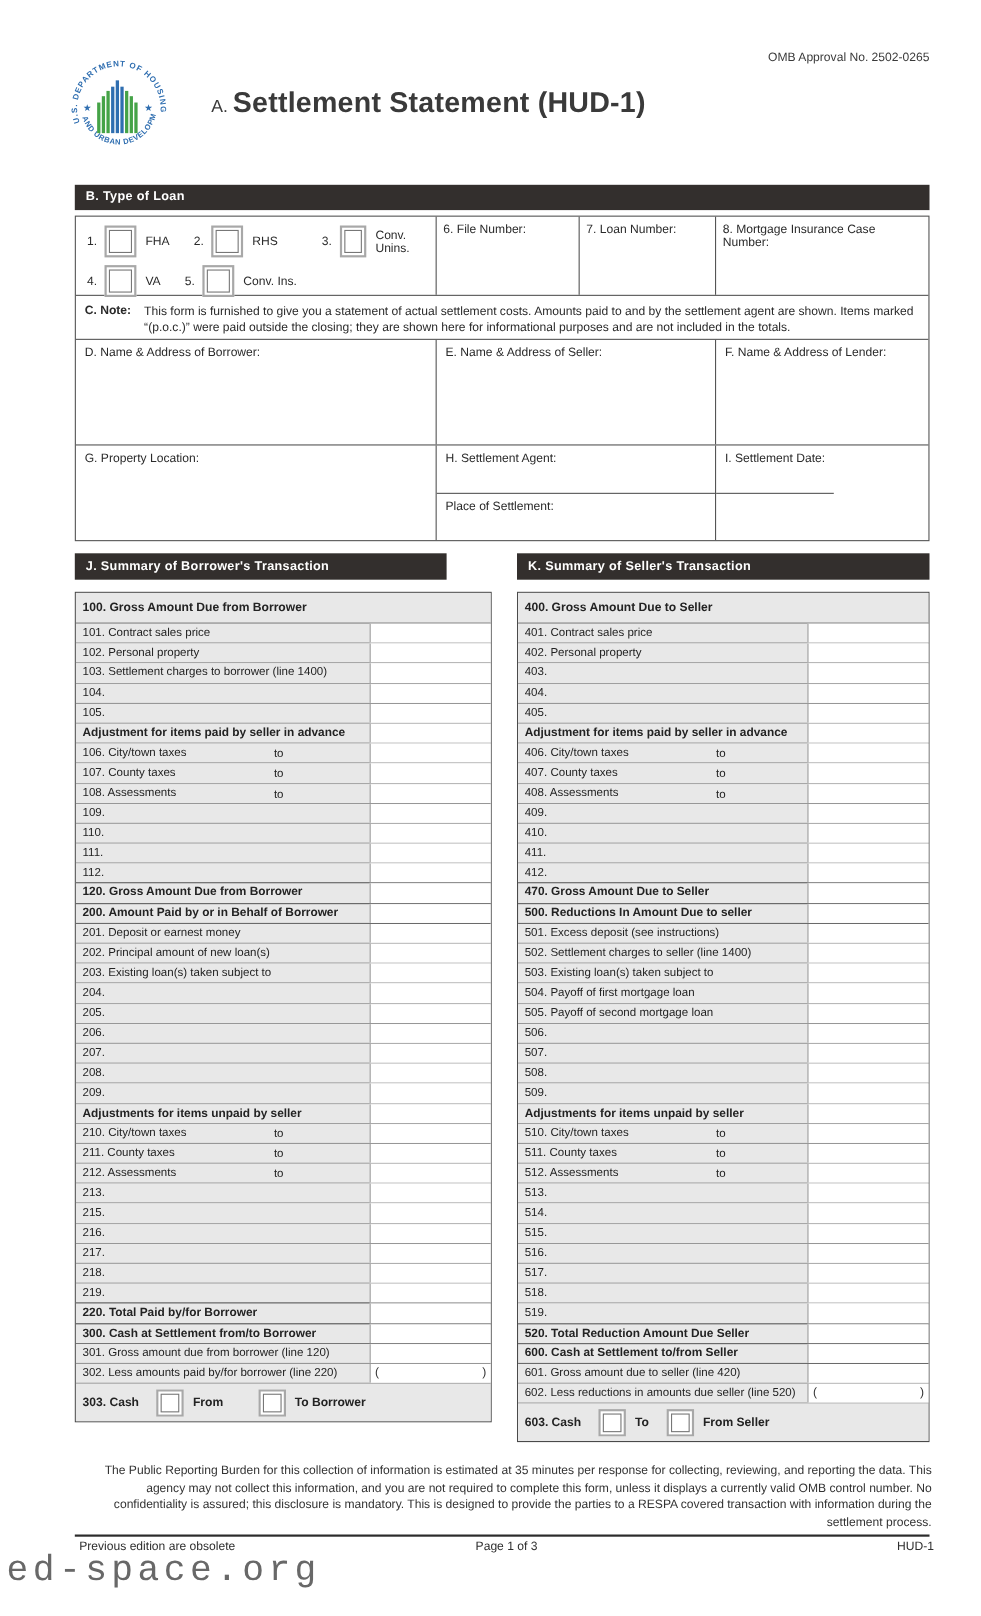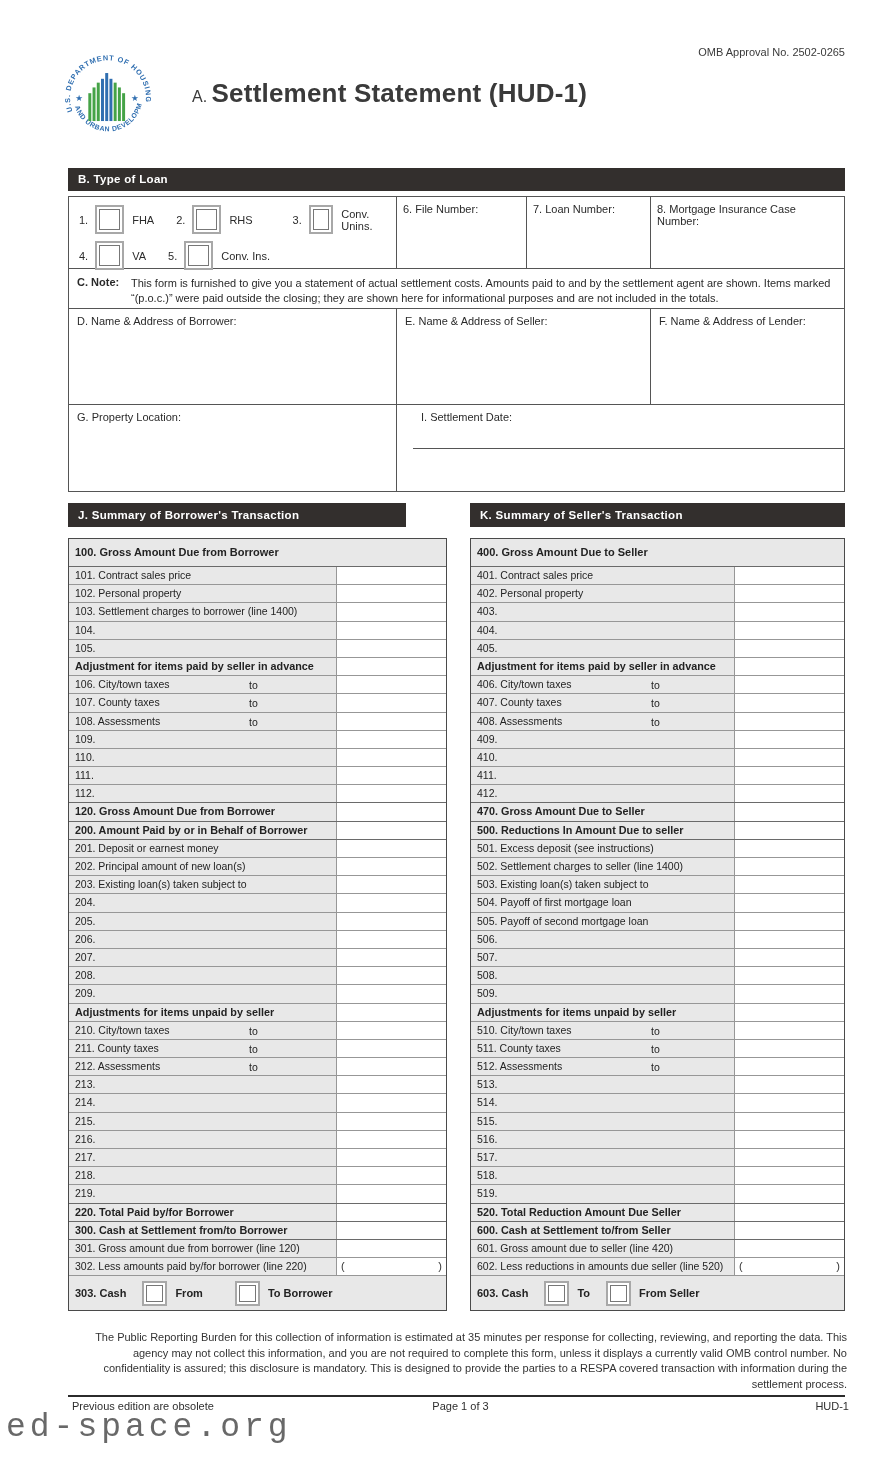--- a/index.html
+++ b/index.html
@@ -41,21 +41,21 @@
   .b-note { display:flex; height:40px; border-bottom:1px solid #555; padding:7px 8px 0 8px; }
   .note-label { font-weight:bold; width:54px; flex:none; }
   .note-text { font-size:11px; line-height:1.33; }
   .note-text span { display:block; }
   .b-def { display:flex; height:96px; border-bottom:1px solid #555; }
   .b-gh { display:flex; height:86px; }
   .cell-d, .cell-g { width:328px; border-right:1px solid #555; padding:6px 8px; }
   .cell-e { width:254px; border-right:1px solid #555; padding:6px 8px; }
   .cell-f { flex:1; padding:6px 8px; }
   .col-mid { width:254px; border-right:1px solid #555; display:flex; flex-direction:column; }
-  .col-right { flex:1; display:flex; flex-direction:column;margin-left:16px; }
+  .col-right { flex:1; display:flex; flex-direction:row; }
   .cell-h, .cell-i { height:44px; border-bottom:1px solid #555; padding:6px 8px; }
   .cell-place, .cell-iblank { flex:1; padding:6px 8px; }
 
   
   .jk-table { position:absolute; top:538px; border:1px solid #4a4a4a; background:#fff;
               font-size:10.5px; color:#232323; }
   #tableJ { left:68px; width:379px; }
   #tableK { left:470px; width:375px; }
   .trow { display:flex; height:18.2px; border-bottom:1px solid #979797; background:#e8e8e8; }
   .trow:last-child { border-bottom:none; }
@@ -201,20 +201,28 @@
         <span>E. Name &amp; Address of Seller:</span>
       </div>
       <div class="cell-f">
         <span>F. Name &amp; Address of Lender:</span>
       </div>
     </div>
     <div class="b-gh">
       <div class="cell-g">
         <span>G. Property Location:</span>
       </div>
+      <div class="col-mid">
+        <div class="cell-h">
+          <span>H. Settlement Agent:</span>
+        </div>
+        <div class="cell-place">
+          <span>Place of Settlement:</span>
+        </div>
+      </div>
       <div class="col-right">
         <div class="cell-i">
           <span>I. Settlement Date:</span>
         </div>
         <div class="cell-iblank"></div>
       </div>
     </div>
   </div>
 
   <div class="dark-bar bar-j">
@@ -335,24 +343,20 @@
       <div class="trow normal">
         <div class="tlabel">211. County taxes<span class="to-word">to</span></div>
         <div class="tamount"></div>
       </div>
       <div class="trow normal">
         <div class="tlabel">212. Assessments<span class="to-word">to</span></div>
         <div class="tamount"></div>
       </div>
       <div class="trow normal">
         <div class="tlabel">213.</div>
-        <div class="tamount"></div>
-      </div>
-      <div class="trow normal">
-        <div class="tlabel">214.</div>
         <div class="tamount"></div>
       </div>
       <div class="trow normal">
         <div class="tlabel">215.</div>
         <div class="tamount"></div>
       </div>
       <div class="trow normal">
         <div class="tlabel">216.</div>
         <div class="tamount"></div>
       </div>

